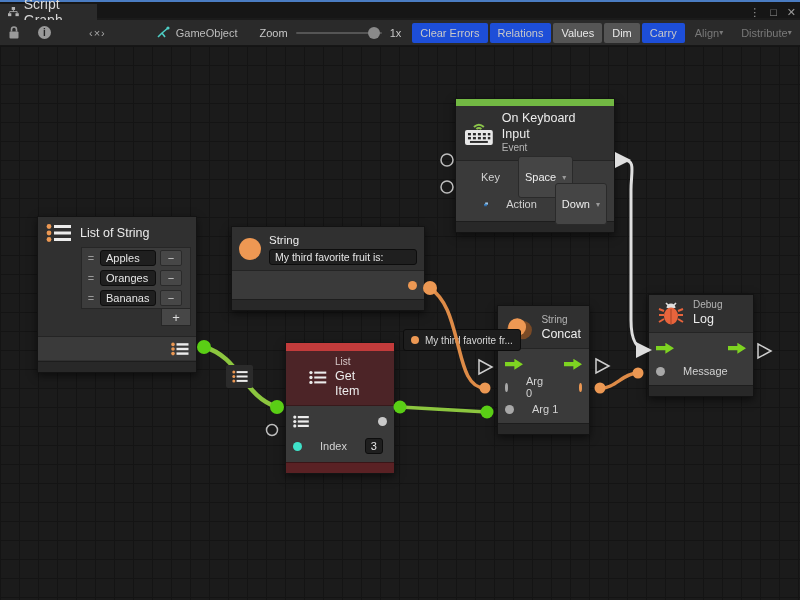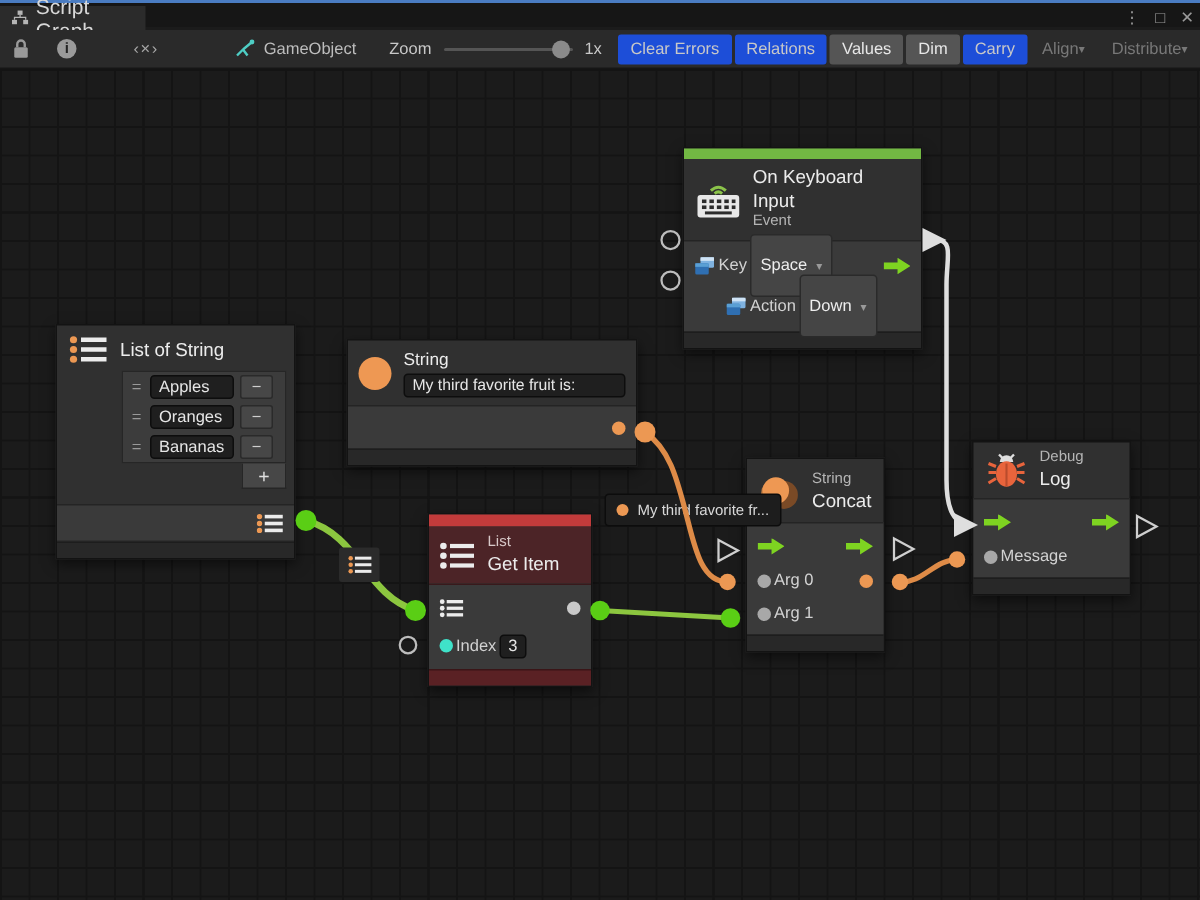--- a/index.html
+++ b/index.html
@@ -39,21 +39,21 @@
     background-size:19px 19px,19px 19px,95px 95px,95px 95px; }
 
   
   .node { position:absolute; background:#303030; border:1px solid #131313; box-shadow:0 3px 8px rgba(0,0,0,.55); z-index:10; }
   .colorbar { height:7px; }
   .nhead { display:flex; align-items:center; gap:8px; padding:5px 8px; }
   .ncol { display:flex; flex-direction:column; line-height:1.25; }
   .ntitle { font-size:12.5px; color:#ececec; }
   .nsub { font-size:10px; color:#b5b5b5; }
   .nbody { background:#3a3a3a; border-top:1px solid #242424; padding:3px 0; }
-  .nrow { display:flex; align-items:center; gap:2px; padding:0 7px; }
+  .nrow { display:flex; align-items:center; gap:18px; padding:0 7px; }
   .nfoot { height:11px; background:#282828; border-top:1px solid #1d1d1d; }
   .plabel { font-size:11px; color:#d2d2d2; }
   .spacer { flex:1; }
 
   .dot { width:9px; height:9px; border-radius:50%; }
   .dot.gray { background:#a8a8a8; }
   .dot.lightgray { background:#c9c9c9; }
   .dot.orange { background:#ec9853; }
   .dot.teal { background:#3fe2c9; }
   .flow-arrow { width:18px; height:11px; background:#7ed321;
@@ -277,21 +277,21 @@
     <div class="nrow" style="height:22px;">
       <div class="spacer"></div>
       <div class="dot orange"></div>
     </div>
   </div>
   <div class="nfoot"></div>
 </div>
 
 <div class="node" style="left:285px;top:342px;width:110px;">
   <div class="colorbar" style="background:#c23b3b;height:8px;"></div>
-  <div class="nhead" style="background:#4c2427;padding:5px 7px;">
+  <div class="nhead" style="background:#4c2427;padding:5px 23px;">
     <svg width="24" height="19" viewBox="0 0 24 19">
       <circle cx="2.6" cy="3" r="2.2" fill="#ececec"></circle>
         <circle cx="2.6" cy="9.5" r="2.2" fill="#ececec"></circle>
         <circle cx="2.6" cy="16" r="2.2" fill="#ececec"></circle>
       <rect x="7" y="1.6" width="16" height="2.8" fill="#ececec"></rect>
         <rect x="7" y="8.1" width="16" height="2.8" fill="#ececec"></rect>
         <rect x="7" y="14.6" width="16" height="2.8" fill="#ececec"></rect>
     </svg>
     <div class="ncol">
       <span class="nsub" style="color:#d8c9c9;">List</span>

